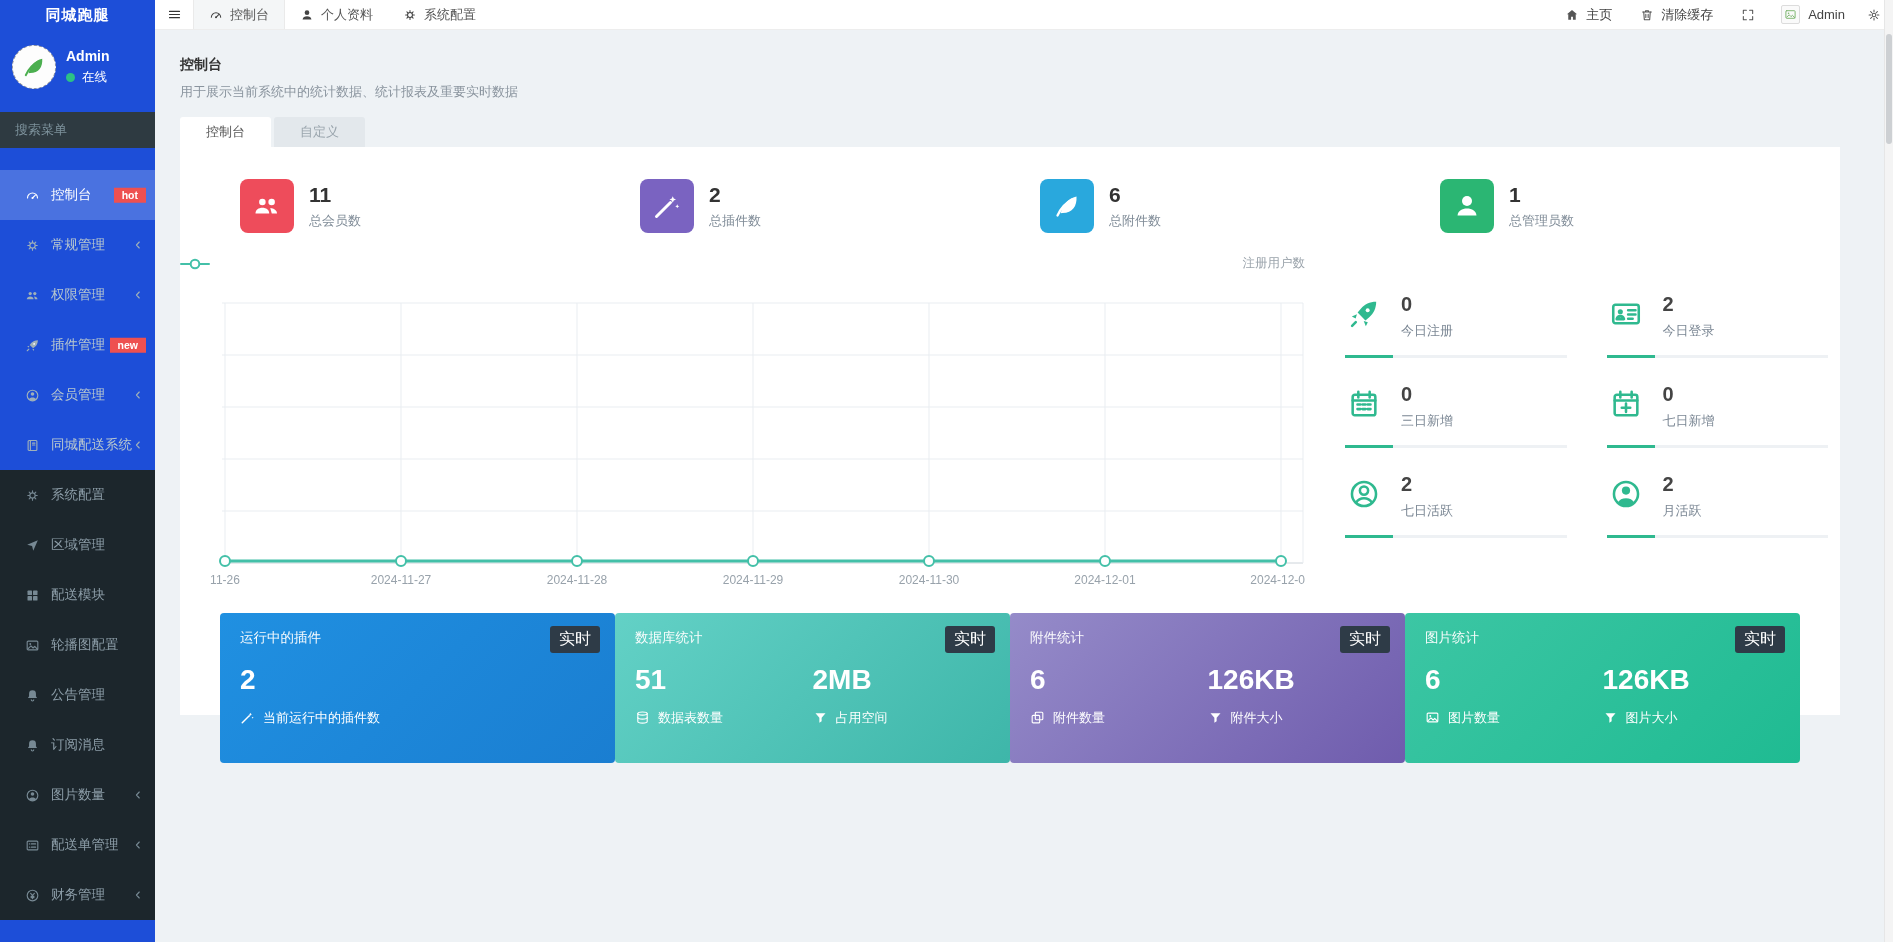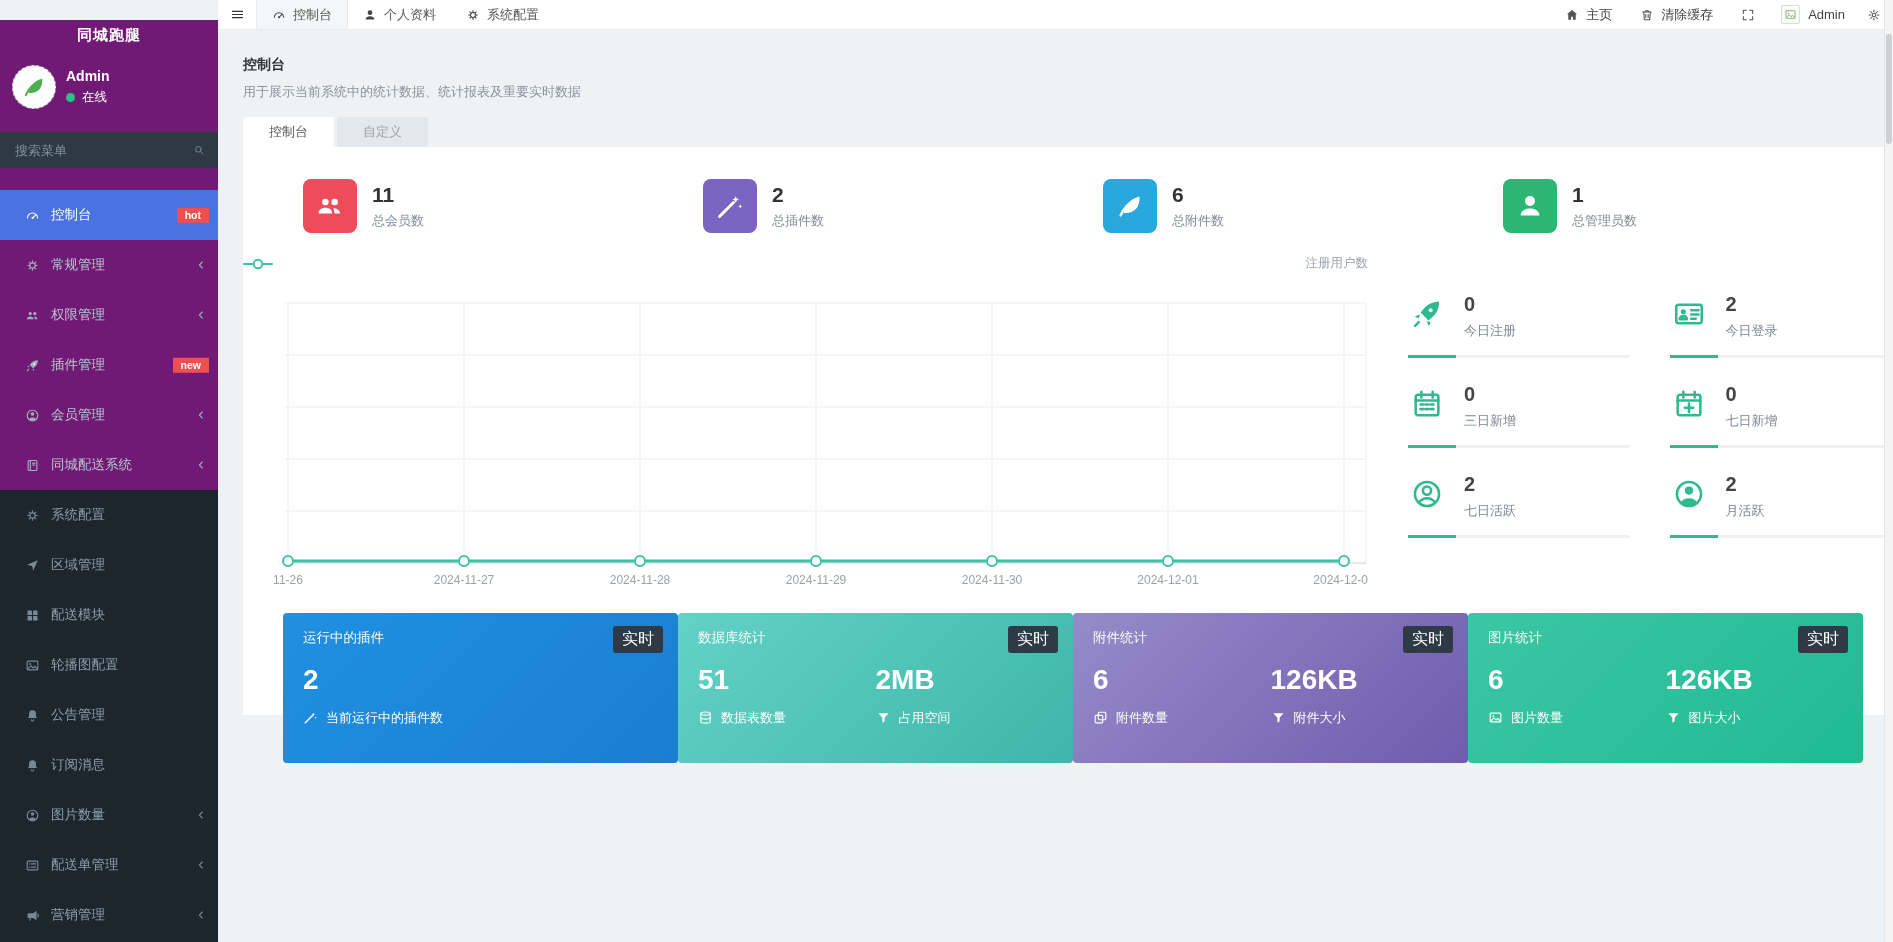--- a/index.html
+++ b/index.html
@@ -1,30 +1,30 @@
 <!DOCTYPE html>
 <html><head>
 <meta charset="utf-8">
 <style>
   html,body{margin:0;padding:0;background:#dfe4e8;}
   *{box-sizing:border-box;font-family:"Liberation Sans","DejaVu Sans",sans-serif;}
   .app{width:1893px;height:942px;display:flex;overflow:hidden;position:relative;background:#eef2f5;}
 
   
-  .sidebar{width:218px;flex-shrink:0;background:#701a75;color:#b8c7ce;overflow:hidden;margin-top:20px;}
+  .sidebar{width:155px;flex-shrink:0;background:#1d4ed8;color:#b8c7ce;overflow:hidden;}
   .brand{height:30px;line-height:30px;text-align:center;color:#fff;font-size:15px;font-weight:bold;letter-spacing:1px;}
   .user-panel{height:74px;display:flex;align-items:center;gap:10px;padding:0 12px;}
   .avatar{width:44px;height:44px;border-radius:50%;background:#fdfdfd;display:flex;align-items:center;justify-content:center;color:#4caf50;overflow:hidden;border:1px dashed #9e9e9e;}
   .avatar .i{width:26px;height:26px;}
   .user-meta{display:flex;flex-direction:column;gap:5px;}
   .user-name{color:#fff;font-weight:bold;font-size:14px;}
   .user-status{display:flex;align-items:center;gap:7px;color:#fff;font-size:12.5px;}
   .dot{width:9px;height:9px;border-radius:50%;display:inline-block;}
   .search-band{margin-top:8px;height:36px;background:#2e3a41;display:flex;align-items:center;padding:0 13px;}
-  .search-band input{flex:1;background:transparent;border:none;outline:none;color:#cfd8dc;font-size:13px;}
+  .search-band input{flex:1;background:transparent;border:none;outline:none;color:#cfd8dc;font-size:13px;font-family:Liberation Serif, serif;}
   .search-band input::placeholder{color:#7d929c;}
   .search-band .i{width:14px;height:14px;color:#7d929c;}
   .menu{margin-top:22px;}
   .mi{height:50px;display:flex;align-items:center;padding:0 14px 0 25px;position:relative;font-size:13.5px;cursor:pointer;}
   .mi .i{width:15px;height:15px;margin-right:11px;flex-shrink:0;color:#9fb0b9;}
   .mi.active{color:#fff;}
   .mi.active .i{color:#fff;}
   .submenu{background:#1c262c;}
   .submenu .mi{color:#8d9ea9;}
   .submenu .mi .i{color:#778994;}
@@ -278,32 +278,20 @@
                 </svg></span></span>
         </div>
         <div class="mi">
           <span class="i">
               <svg viewBox="0 0 24 24">
                 <rect x="3.5" y="5" width="17" height="14" rx="1.5"></rect>
                 <path d="M7 9.4h.6M7 14.6h.6M10.2 9.4h6.8M10.2 14.6h6.8"></path>
               </svg>
             </span>
           <span>配送单管理</span>
-          <span class="chev"><span class="i"><svg viewBox="0 0 24 24">
-                  <path d="M14.5 6l-5.6 6 5.6 6" stroke-width="2.2"></path>
-                </svg></span></span>
-        </div>
-        <div class="mi">
-          <span class="i">
-              <svg viewBox="0 0 24 24">
-                <path class="f" d="M18.4 4.5v15l-5.4-3.7H6a2 2 0 0 1-2-2v-3.6a2 2 0 0 1 2-2h7z"></path>
-                <path d="M20.4 9.6a3.2 3.2 0 0 1 0 4.8M8 16v3.5"></path>
-              </svg>
-            </span>
-          <span>营销管理</span>
           <span class="chev"><span class="i"><svg viewBox="0 0 24 24">
                   <path d="M14.5 6l-5.6 6 5.6 6" stroke-width="2.2"></path>
                 </svg></span></span>
         </div>
         <div class="mi">
           <span class="i">
               <svg viewBox="0 0 24 24">
                 <circle cx="12" cy="12" r="8.5"></circle>
                 <path d="M9 8.5l3 3.2 3-3.2M12 11.7V17M9.6 13.3h4.8M9.6 15.3h4.8"></path>
               </svg>

